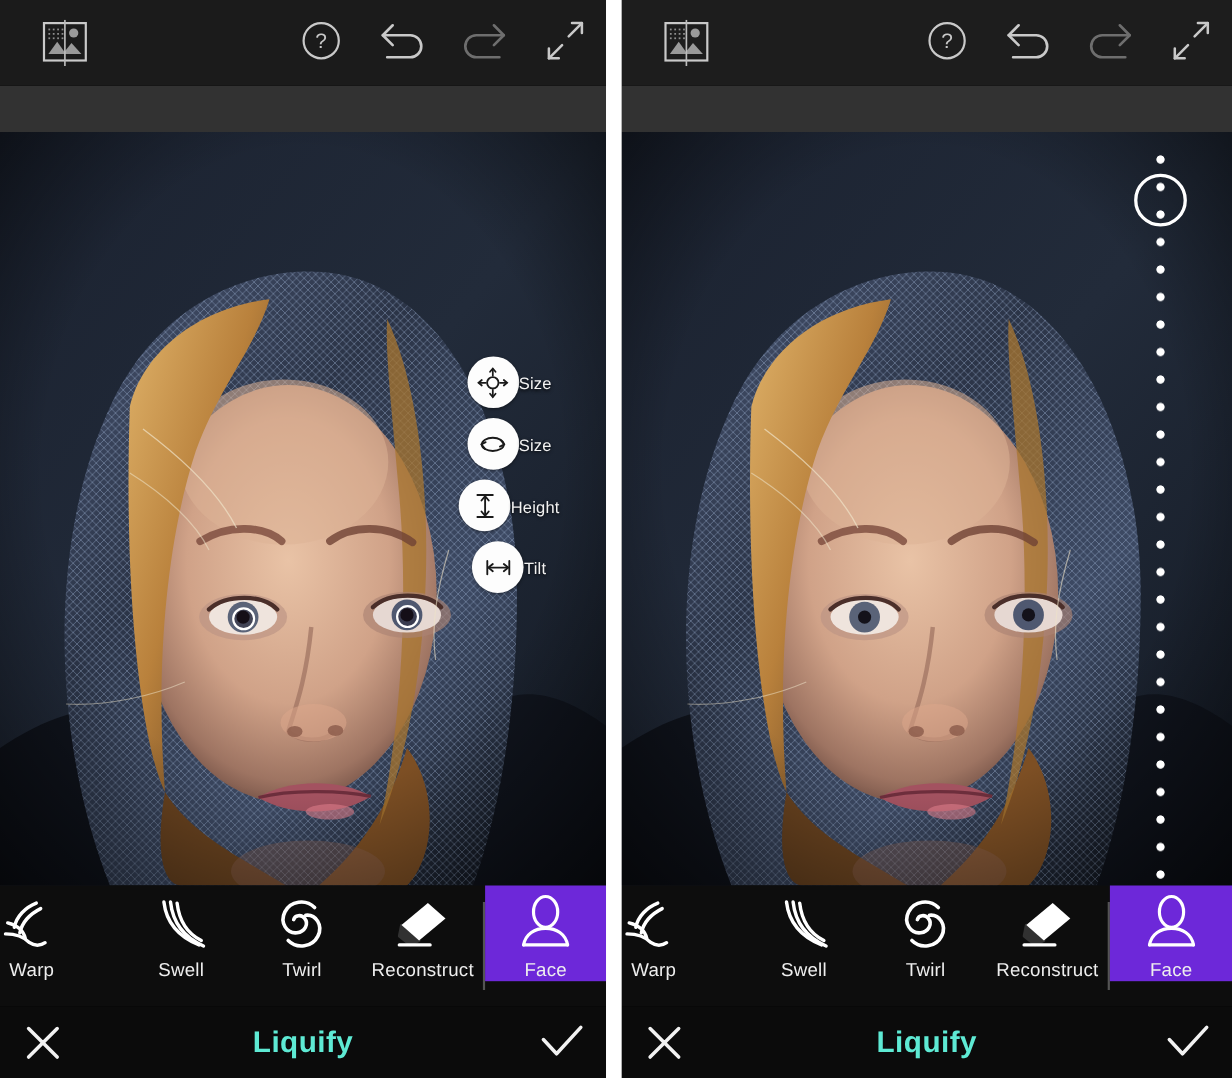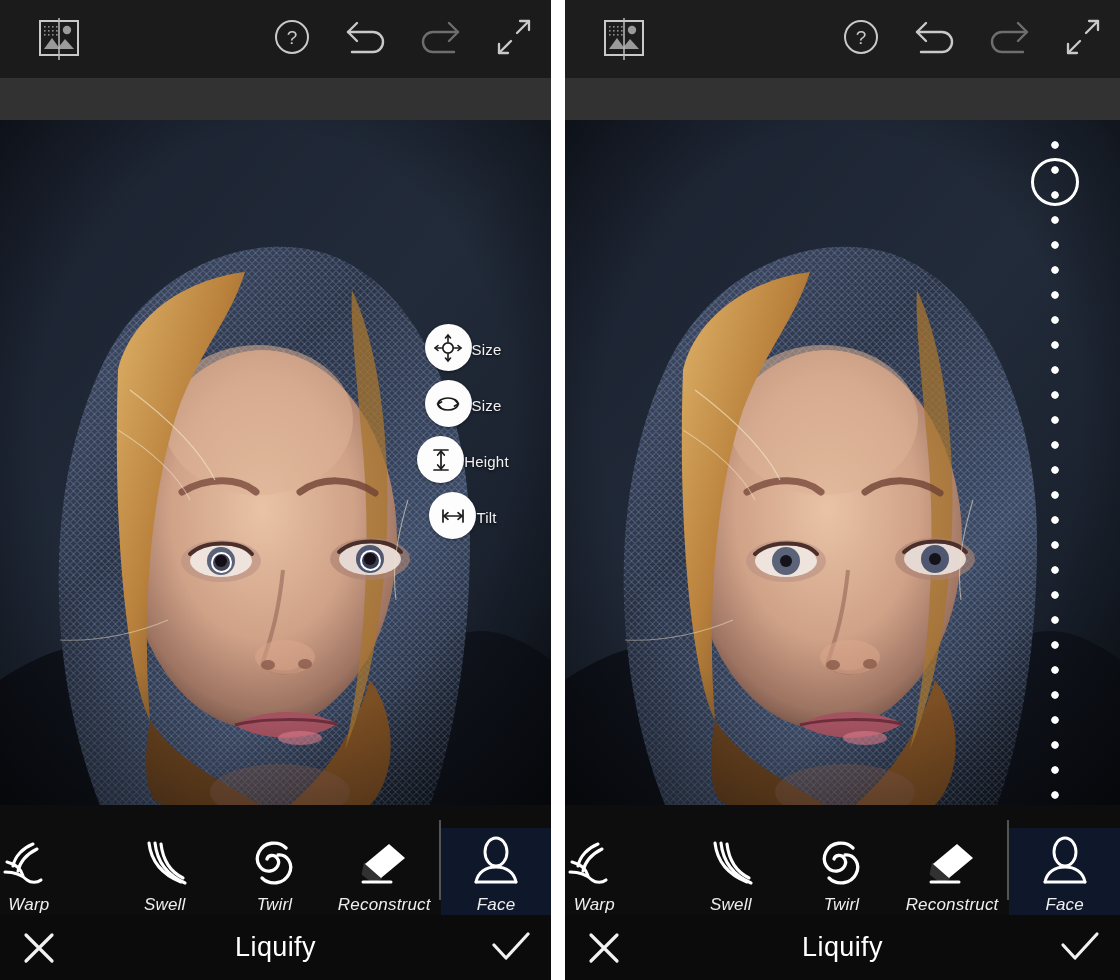--- a/index.html
+++ b/index.html
@@ -37,33 +37,33 @@
   .eye-marker{position:absolute;width:21px;height:21px;border-radius:50%;border:2.5px solid #ffffff;box-sizing:border-box;background:rgba(20,10,20,.35);}
 
   
   .dot-slider{position:absolute;left:475px;top:20px;width:30px;height:660px;}
   .dot-slider .dots{position:absolute;left:50%;top:0;transform:translateX(-50%);width:10px;height:100%;
       background-image:radial-gradient(circle at 5px 5px, #ffffff 3.4px, rgba(255,255,255,0) 4.1px);
       background-size:10px 25px;background-repeat:repeat-y;}
   .dot-handle{position:absolute;left:50%;transform:translate(-50%,-50%);top:42px;width:48px;height:48px;border-radius:50%;border:3px solid #fff;box-sizing:border-box;}
 
   
-  .toolstrip{position:relative;height:110px;background:#0d0d0d;display:flex;align-items:flex-end;font-style:italic;}
+  .toolstrip{position:relative;height:110px;background:#0d0d0d;display:flex;align-items:flex-start;}
   .tool{flex:1 1 0;display:flex;flex-direction:column;align-items:center;justify-content:center;padding-top:4px;position:relative;}
-  .tool.active{background:#0f172a;}
+  .tool.active{background:#6d28d9;}
   .tool .ticon{height:56px;display:flex;align-items:flex-end;justify-content:center;}
   .tool .tlabel{margin-top:7px;font-size:17px;color:#eeeeee;letter-spacing:.2px;}
   .tool-sep{width:2px;background:#545454;align-self:center;height:80px;margin:0 0px;}
   .tool.clipped{overflow:hidden;}
   .tool.clipped .ticon, .tool.clipped .tlabel{transform:translateX(-26px);}
 
   
   .bottombar{position:relative;height:65px;background:#0b0b0b;display:flex;align-items:center;}
   .bb-x{position:absolute;left:12px;top:50%;transform:translateY(-50%);width:54px;height:54px;display:flex;align-items:center;justify-content:center;}
-  .bb-title{position:absolute;left:0;right:0;text-align:center;font-size:27px;color:#ffffff;letter-spacing:.4px;font-weight:400;}
+  .bb-title{position:absolute;left:0;right:0;text-align:center;font-size:27px;color:#5eead4;letter-spacing:.4px;font-weight:700;}
   .bb-ok{position:absolute;right:12px;top:50%;transform:translateY(-50%);width:56px;height:56px;display:flex;align-items:center;justify-content:center;}
 
   .divider{position:absolute;left:551px;top:0;width:14px;height:980px;background:#ffffff;}
 </style>
 </head>
 <body>
 
 <div class="stage">
 
   <div class="panel left">

